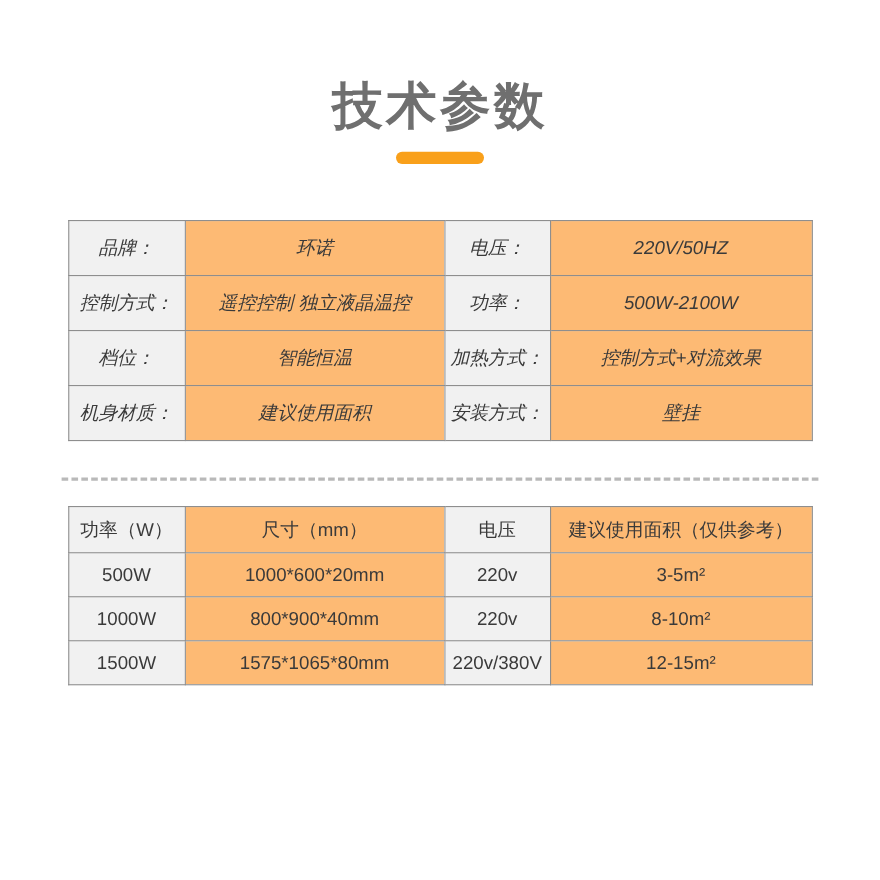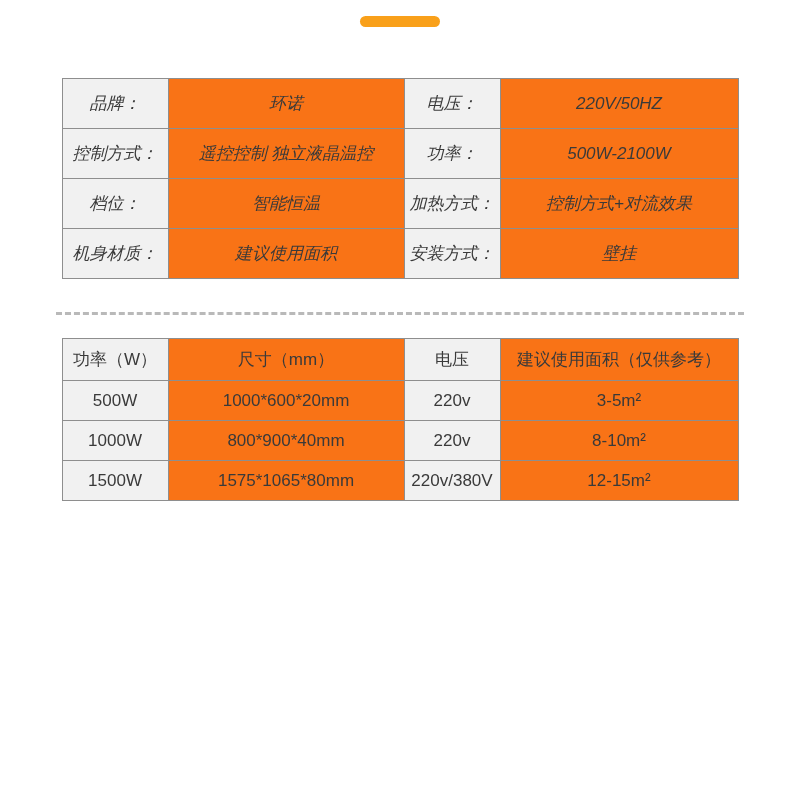--- a/index.html
+++ b/index.html
@@ -40,21 +40,21 @@
     text-align: center;
     vertical-align: middle;
     font-size: 17px;
     font-weight: normal;
     color: #3a3a3a;
     padding: 0 4px;
     overflow: hidden;
     white-space: nowrap;
   }
   .shaded { background: #f1f1f1; }
-  .white-cell { background: #f97316; }
+  .white-cell { background: #fdba74; }
 
   
   .spec-table { margin-top: 51px; font-style: italic; }
   .spec-table td { height: 49px; }
   .spec-col-l1 { width: 106px; }
   .spec-col-v1 { width: 236px; }
   .spec-col-l2 { width: 96px; }
   .spec-col-v2 { width: 238px; }
 
   
@@ -72,20 +72,21 @@
   .model-col-1 { width: 106px; }
   .model-col-2 { width: 236px; }
   .model-col-3 { width: 96px; }
   .model-col-4 { width: 238px; }
 </style>
 </head>
 <body>
 
 <div class="page">
 
+  <h1 class="page-title">技术参数</h1>
   <div class="accent-bar" style="background: rgb(249, 160, 26);"></div>
 
   <table class="spec-table">
     <colgroup>
       <col class="spec-col-l1">
         <col class="spec-col-v1">
         <col class="spec-col-l2">
         <col class="spec-col-v2">
     </colgroup>
     <tbody>

